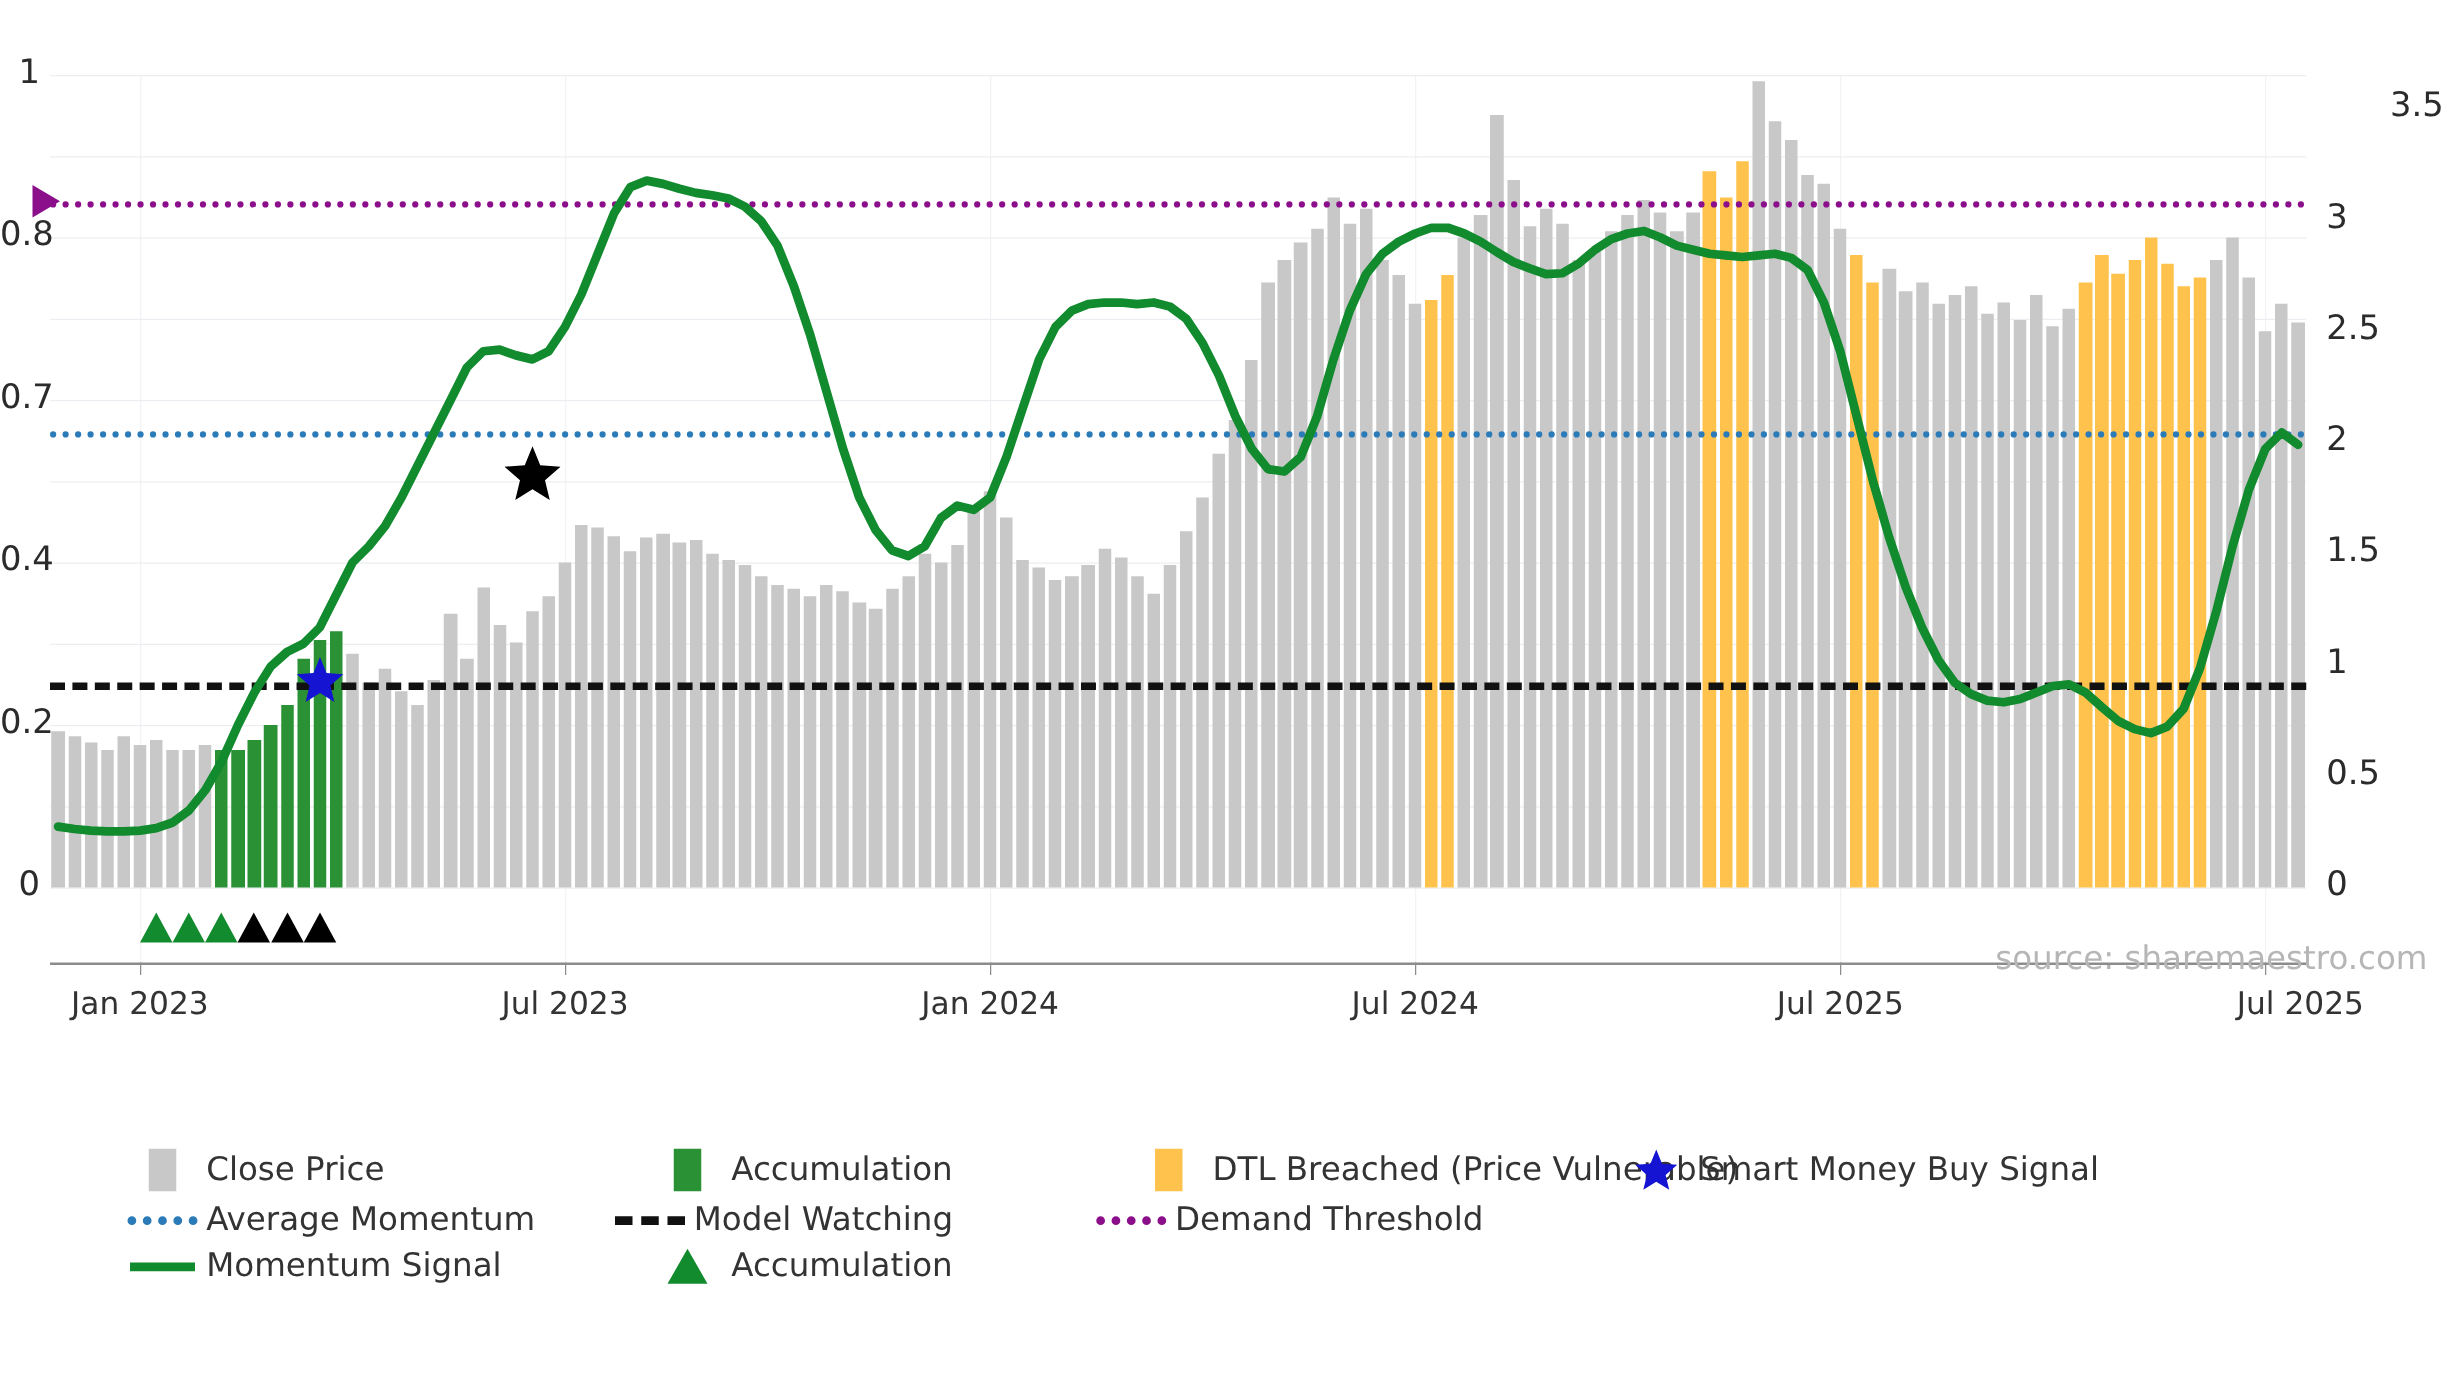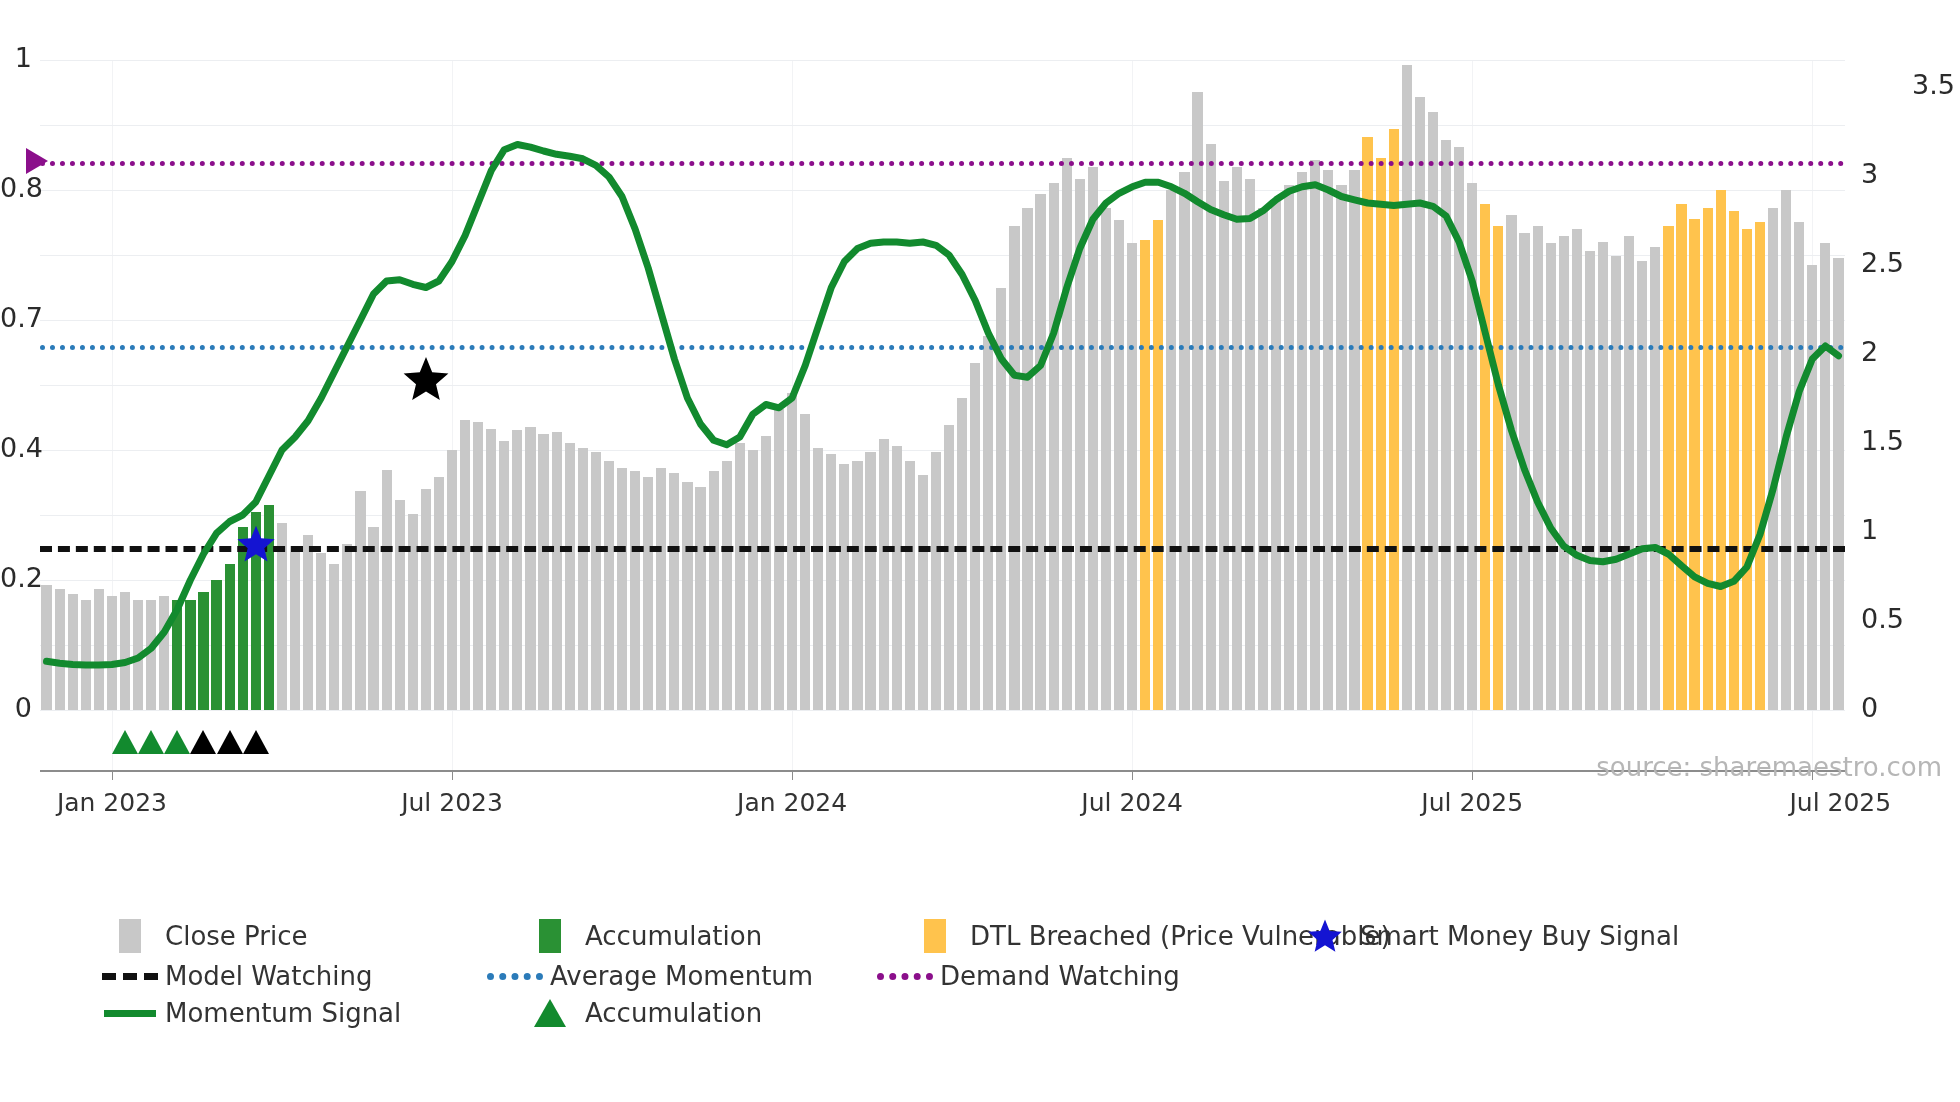--- a/index.html
+++ b/index.html
@@ -321,37 +321,37 @@
         <div class="legend-item">
           <div class="swatch">
             <svg width="36" height="36" viewBox="0 0 24 24">
               <polygon fill="#1414d2" points="12,1 15.1,8.6 23.2,9.2 17,14.6 18.9,22.5 12,18.2 5.1,22.5 7,14.6 0.8,9.2 8.9,8.6"></polygon>
             </svg>
           </div>
           <span class="lbl">Smart Money Buy Signal</span>
         </div>
       </div>
       <div class="legend-row">
+        <div class="legend-item" style="width: 390px;">
+          <div class="swatch">
+            <div class="sw-dotline" style="border-top-color: rgb(43, 123, 185);"></div>
+          </div>
+          <span class="lbl">Average Momentum</span>
+        </div>
         <div class="legend-item" style="width: 385px;">
           <div class="swatch">
             <div class="sw-dashline" style="border-top-color: rgb(17, 17, 17);"></div>
           </div>
           <span class="lbl">Model Watching</span>
         </div>
-        <div class="legend-item" style="width: 390px;">
-          <div class="swatch">
-            <div class="sw-dotline" style="border-top-color: rgb(43, 123, 185);"></div>
-          </div>
-          <span class="lbl">Average Momentum</span>
-        </div>
         <div class="legend-item">
           <div class="swatch">
             <div class="sw-dotline" style="border-top-color: rgb(139, 15, 139);"></div>
           </div>
-          <span class="lbl">Demand Watching</span>
+          <span class="lbl">Demand Threshold</span>
         </div>
       </div>
       <div class="legend-row">
         <div class="legend-item" style="width: 420px;">
           <div class="swatch">
             <div class="sw-line" style="background: rgb(18, 138, 46);"></div>
           </div>
           <span class="lbl">Momentum Signal</span>
         </div>
         <div class="legend-item" style="width: 385px;">

